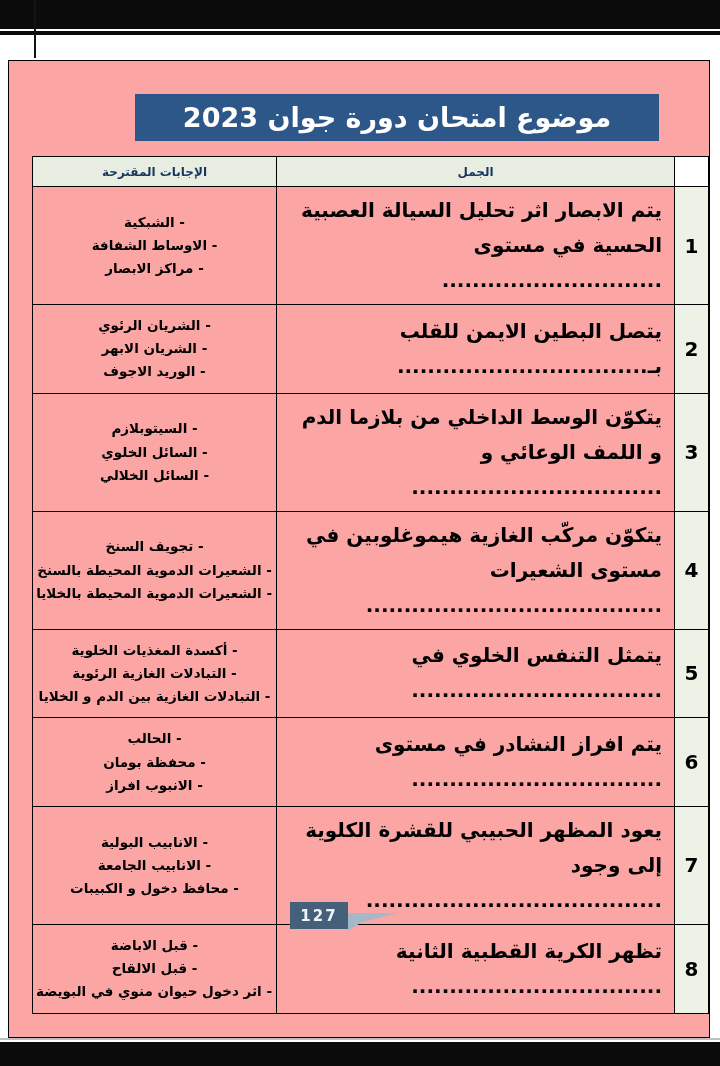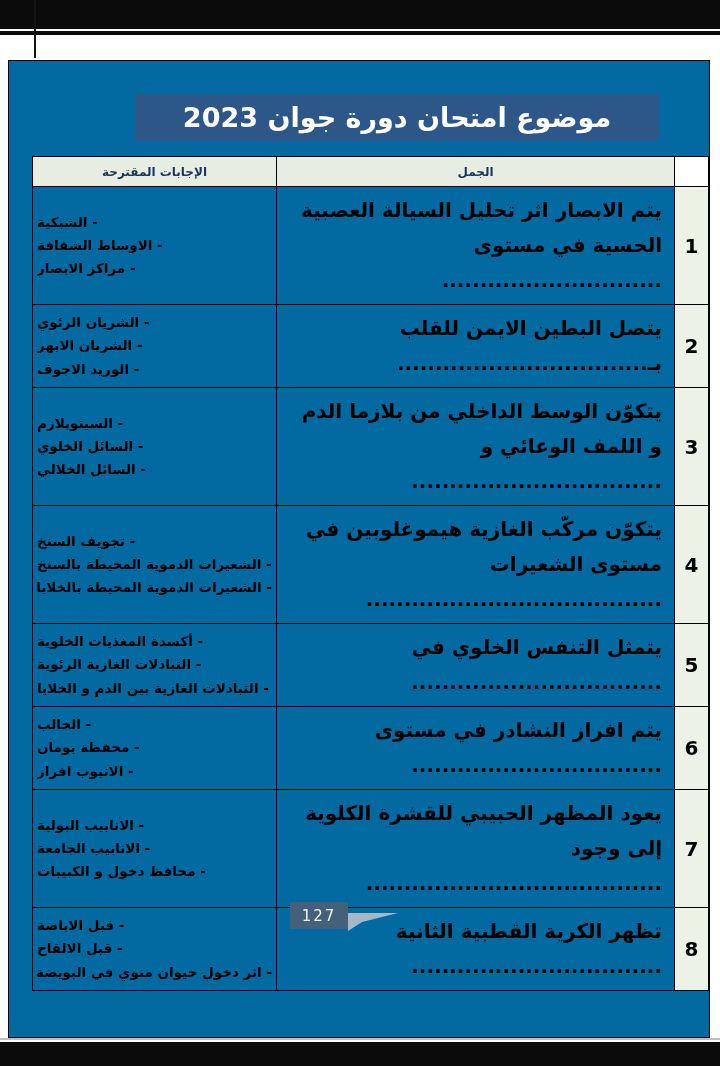--- a/index.html
+++ b/index.html
@@ -15,21 +15,21 @@
   
   .top-band{position:absolute;top:0;left:0;width:720px;height:35px;background:#0b0b0b;}
   .top-band-line{position:absolute;left:0;bottom:4px;width:100%;height:2px;background:#ffffff;}
   .left-notch{position:absolute;top:0;left:34px;width:2px;height:58px;background:#141414;}
   .bottom-band{position:absolute;top:1042px;left:0;width:720px;height:24px;background:#0b0b0b;}
   .bottom-band-line{position:absolute;left:0;top:-4px;width:100%;height:2px;background:#bfbfbf;}
 
   
   .content-frame{
     position:absolute;top:60px;left:8px;width:702px;height:978px;
-    border:1.5px solid #000;background:#0369a1;box-sizing:border-box;
+    border:1.5px solid #000;background:#fca5a5;box-sizing:border-box;
     direction:rtl;
   }
 
   
   .banner{
     margin:33px auto 0 126px;
     width:524px;height:47px;
     background:var(--banner-bg,#2d5788);
     display:flex;align-items:center;justify-content:center;
   }
@@ -69,33 +69,33 @@
   th.head-num{background:#ffffff;}
   td.num-cell{
     background:var(--number-cell-bg,#ecf2e6);
     text-align:center;font-size:20px;font-weight:bold;color:#000;
   }
   td.sentence-cell{
     text-align:right;padding:6px 12px;font-size:20px;font-weight:bold;
     color:#000;line-height:1.75;word-break:break-word;
   }
   td.answers-cell{
-    text-align:left;padding:3px 4px;vertical-align:middle;
+    text-align:center;padding:9px 4px;vertical-align:middle;
   }
   .answer-line{
     font-size:13.5px;font-weight:bold;color:#000;line-height:1.72;
     white-space:nowrap;overflow:hidden;
   }
   table.exam tbody tr{height:77px;}
 
   
   .page-number-wrap{position:absolute;left:290px;top:902px;direction:ltr;}
   .page-number{
     width:58px;height:27px;background:var(--page-number-bg,#44607a);
-    color:#eef3f7;font-size:15px;font-weight:normal;letter-spacing:2px;
+    color:#eef3f7;font-size:15px;font-weight:bold;letter-spacing:2px;
     display:flex;align-items:center;justify-content:center;float:left;
   }
   .page-number-flag{
     float:left;margin-top:11px;width:0;height:0;
     border-top:9px solid var(--page-number-flag,#a4b8c6);
     border-bottom:9px solid transparent;
     border-right:36px solid transparent;
     border-left:14px solid var(--page-number-flag,#a4b8c6);
   }
 </style>

